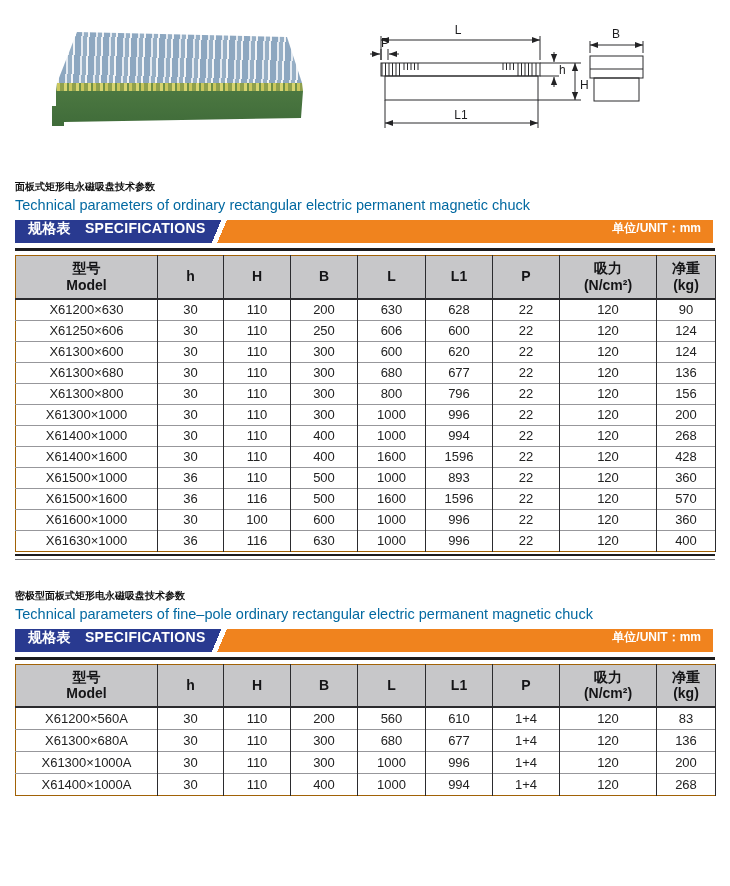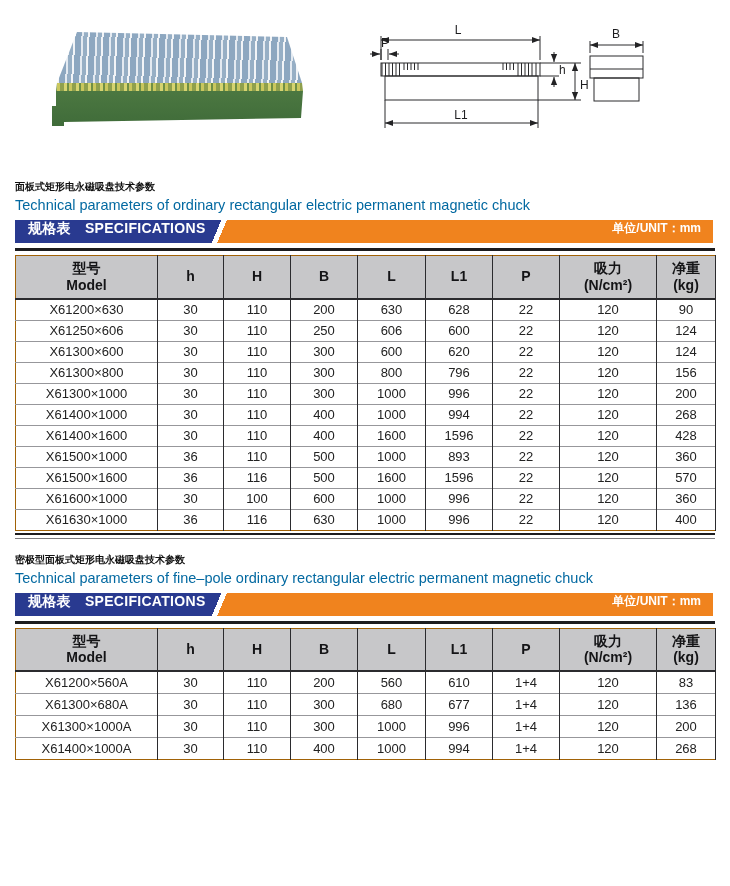--- a/index.html
+++ b/index.html
@@ -196,20 +196,31 @@
           <td>30</td>
           <td>110</td>
           <td>300</td>
           <td>600</td>
           <td>620</td>
           <td>22</td>
           <td>120</td>
           <td>124</td>
         </tr>
         <tr>
+          <td>X61300×680</td>
+          <td>30</td>
+          <td>110</td>
+          <td>300</td>
+          <td>680</td>
+          <td>677</td>
+          <td>22</td>
+          <td>120</td>
+          <td>136</td>
+        </tr>
+        <tr>
           <td>X61300×800</td>
           <td>30</td>
           <td>110</td>
           <td>300</td>
           <td>800</td>
           <td>796</td>
           <td>22</td>
           <td>120</td>
           <td>156</td>
         </tr>
@@ -290,21 +301,21 @@
           <td>120</td>
           <td>400</td>
         </tr>
       </tbody>
   </table>
 
   <div class="rule-bottom"></div>
 </div>
 
 <div>
-  <div class="heading-zh" style="margin-top:14px">密极型面板式矩形电永磁吸盘技术参数</div>
+  <div class="heading-zh" style="margin-top:29px">密极型面板式矩形电永磁吸盘技术参数</div>
   <div class="heading-en">Technical parameters of fine–pole ordinary rectangular electric permanent magnetic chuck</div>
 
   <div class="specbar">
     <div class="specbar-left">
       <span>规格表</span>
       <span>SPECIFICATIONS</span>
     </div>
     <div class="specbar-right">单位/UNIT：mm</div>
   </div>
 

